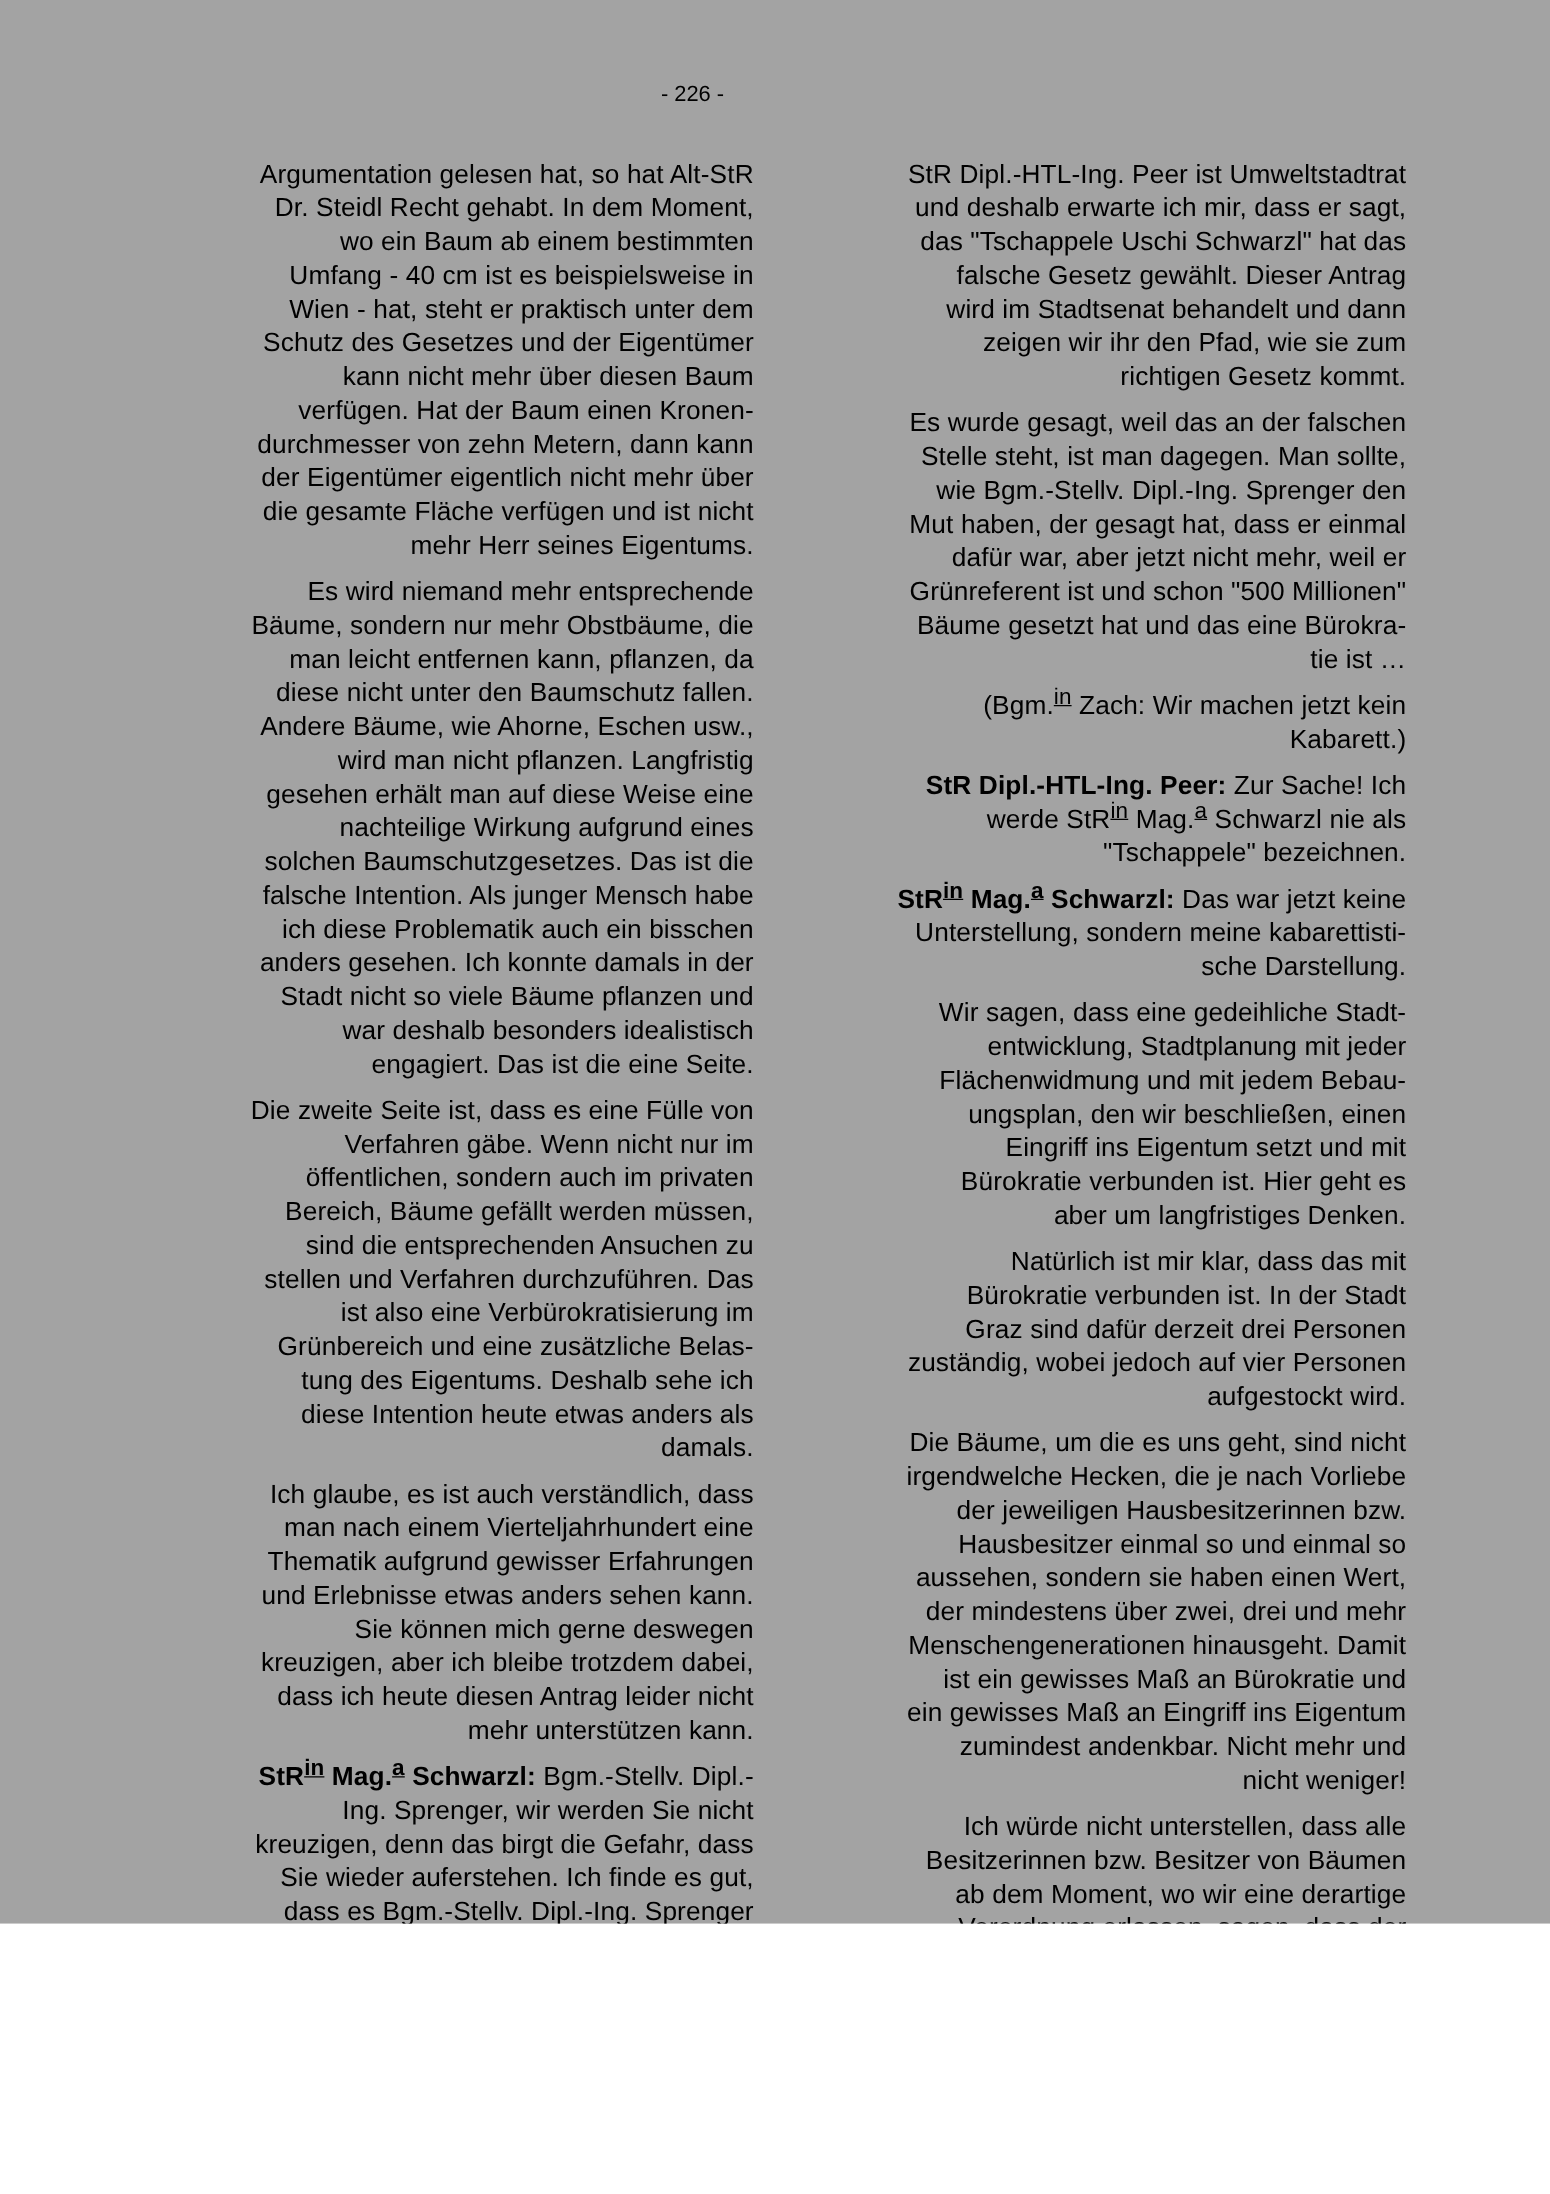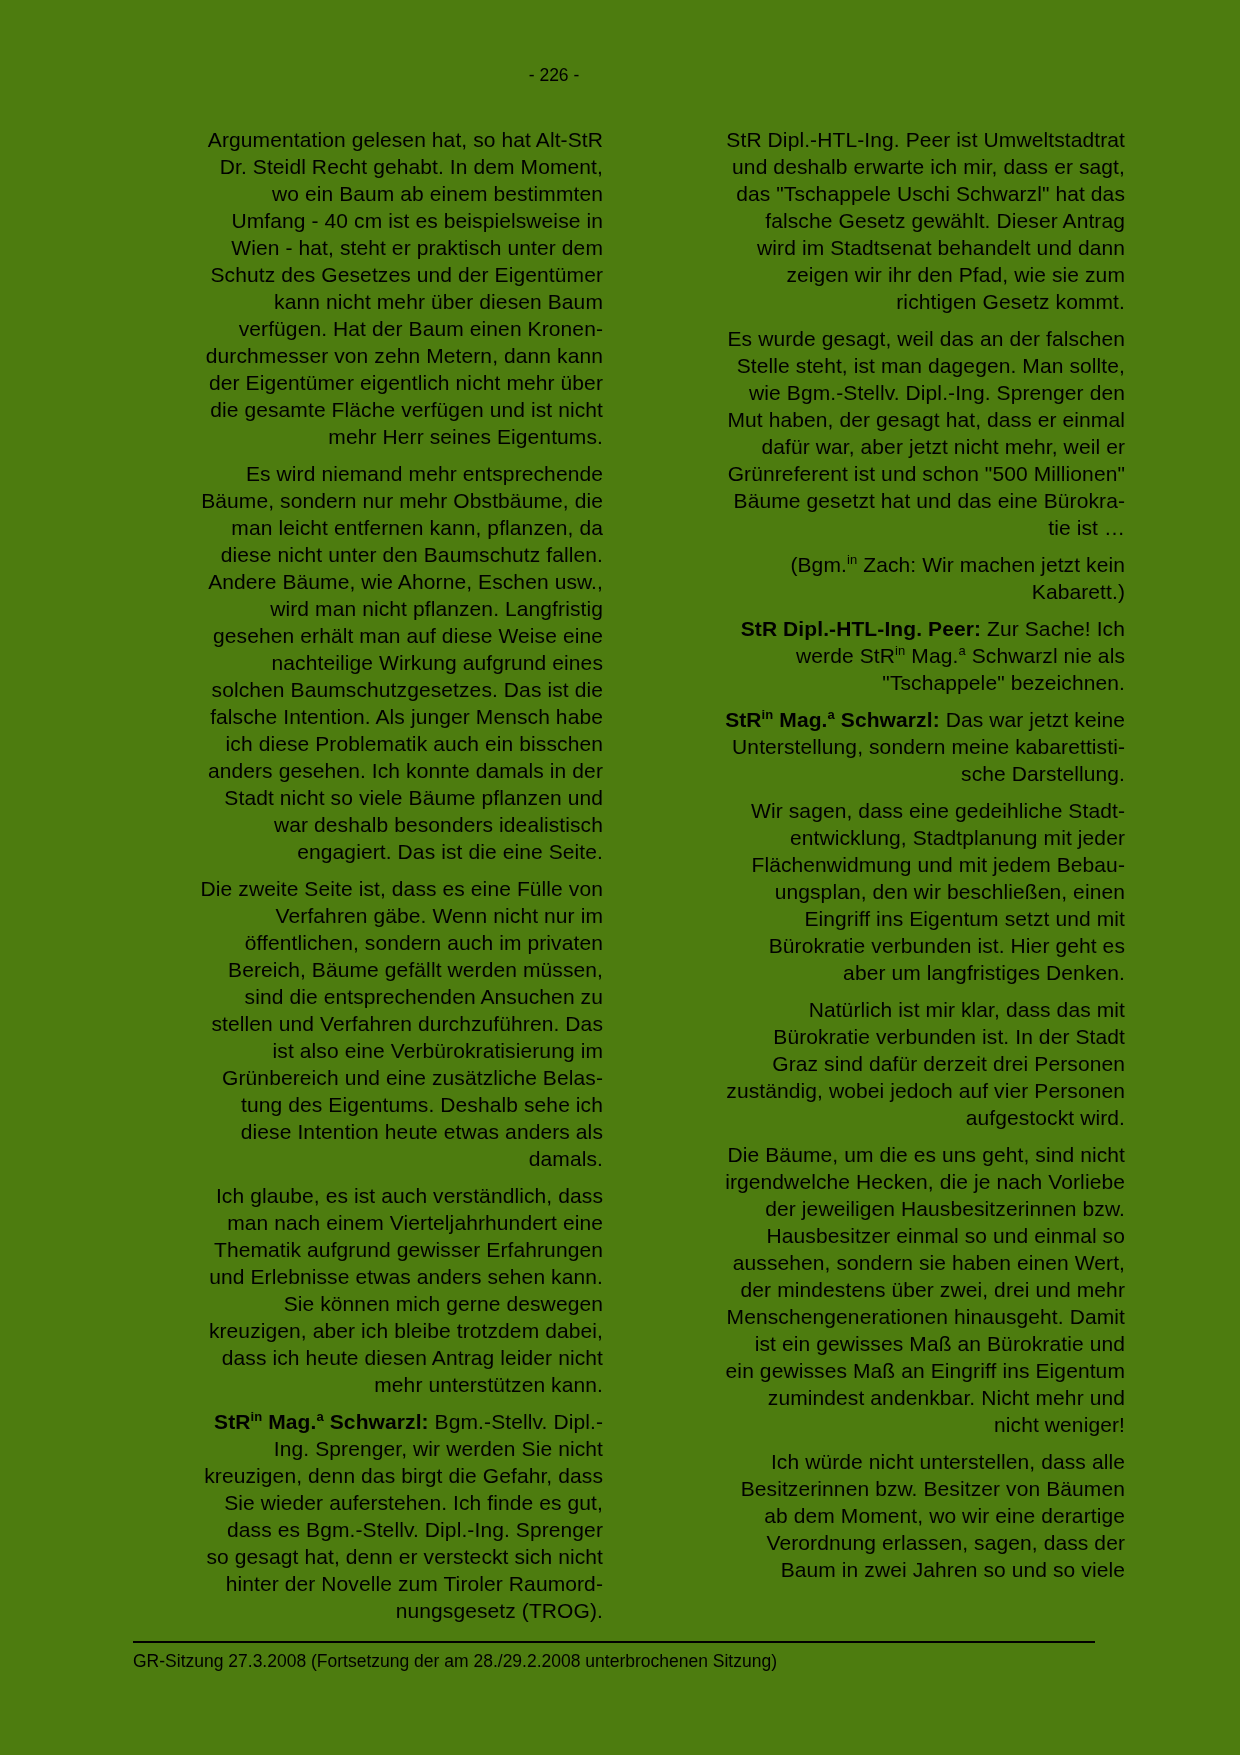--- a/index.html
+++ b/index.html
@@ -3,22 +3,22 @@
 <meta charset="utf-8">
 <style>
   html, body {
     margin: 0;
     padding: 0;
     background: #ffffff;
   }
   .page {
     position: relative;
     width: 1240px;
-    height: 1755px;
-    background: #4d7c0f;
+    height: 1539px;
+    background: #a3a3a3;
     color: #000000;
     font-family: "Liberation Sans", "DejaVu Sans", sans-serif;
     overflow: hidden;
   }
   .page-number {
     position: absolute;
     top: 64px;
     left: 133px;
     width: 842px;
     text-align: center;
@@ -36,23 +36,24 @@
   .col-right { left: 655px; }
   p.para {
     margin: 0 0 10px 0;
     font-size: 21px;
     line-height: 27px;
     white-space: pre-line;
     letter-spacing: 0.1px;
   }
   p.para .b { font-weight: bold; }
   p.para sup {
-    font-size: 13px;
+    font-size: 18px;
     line-height: 0;
     vertical-align: super;
+    text-decoration: underline;
   }
   .footer {
     position: absolute;
     left: 133px;
     top: 1641px;
     width: 962px;
   }
   .footer-rule {
     border-top: 2px solid #000000;
     height: 0;

